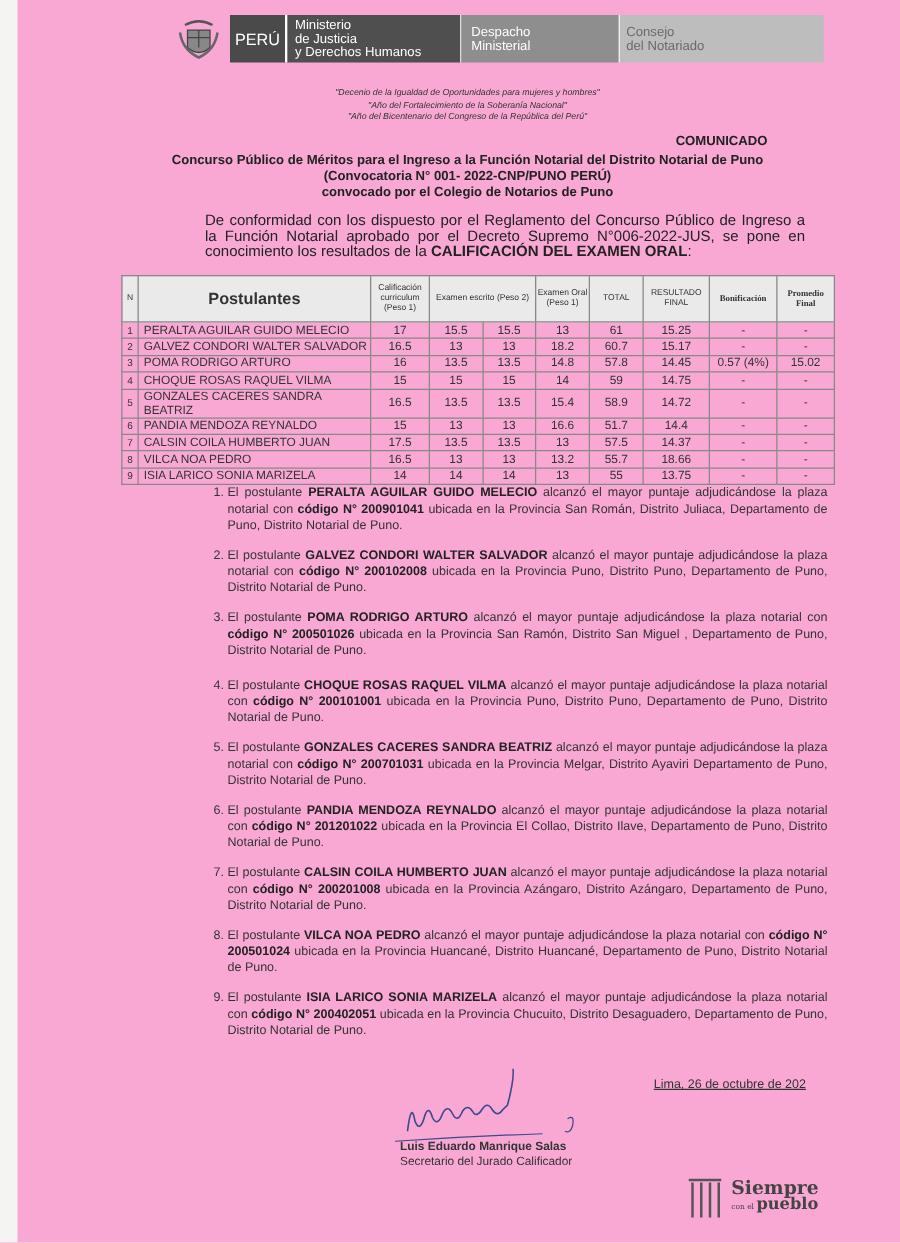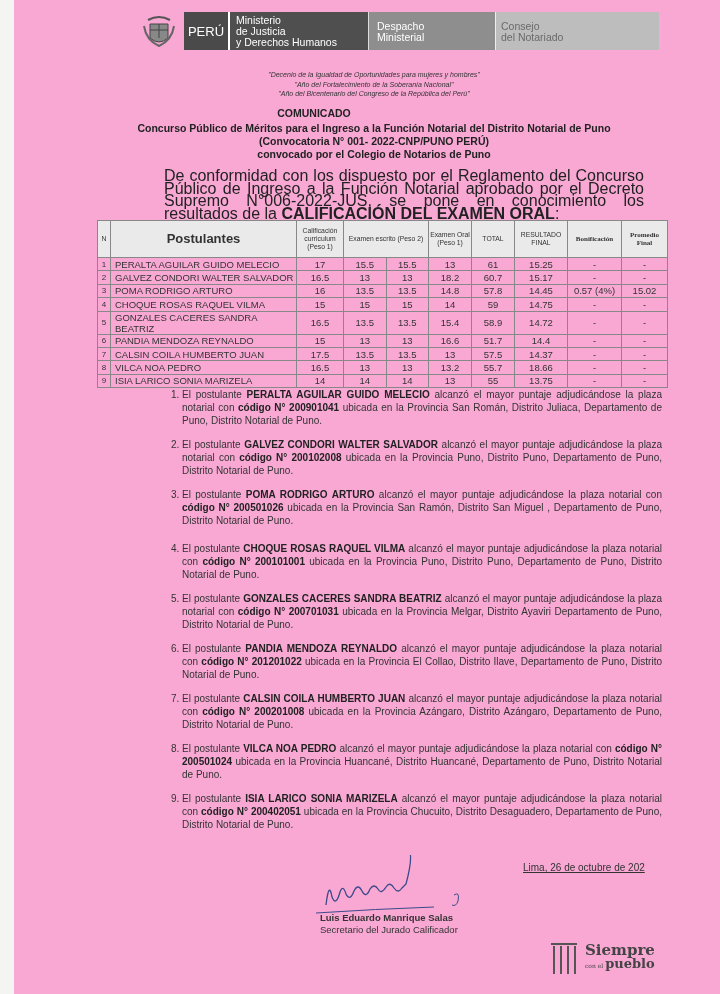--- a/index.html
+++ b/index.html
@@ -10,23 +10,23 @@
 
   
   .banner { position:absolute; left:126px; top:12px; height:38px; display:flex; }
   .coat { width:38px; height:38px; margin-right:6px; }
   .b-peru { background:#4a4a4a; color:#fff; width:44px; display:flex; align-items:center; justify-content:center; font-size:13px; border-right:2px solid #fff; }
   .b-min { background:#4f4f4f; color:#fff; width:138px; font-size:10.5px; line-height:11px; padding:3px 0 0 6px; box-sizing:border-box; }
   .b-desp { background:#8e8e8e; color:#fff; width:127px; font-size:10.5px; line-height:11px; padding:9px 0 0 8px; box-sizing:border-box; border-left:1px solid #ddd;}
   .b-cons { background:#bdbdbd; color:#6a6a6a; width:164px; font-size:10.5px; line-height:11px; padding:9px 0 0 5px; box-sizing:border-box; border-left:1px solid #eee;}
 
   .mottos { position:absolute; left:0; width:720px; top:70px; text-align:center; font-style:italic; font-size:7px; line-height:9.5px; color:#333; }
-  .comunicado { position:absolute; left:0; width:600px; top:107px; text-align:center; font-weight:bold; font-size:10.5px; }
+  .comunicado { position:absolute; left:0; width:600px; top:107px; text-align:right; font-weight:bold; font-size:10.5px; }
   .title { position:absolute; left:0; width:720px; top:122px; text-align:center; font-weight:bold; font-size:10.5px; line-height:13px; }
-  .intro { position:absolute; left:150px; width:480px; top:170px; font-size:16px; line-height:12.5px; text-align:justify; }
+  .intro { position:absolute; left:150px; width:480px; top:170px; font-size:12px; line-height:12.5px; text-align:justify; }
   .intro b { font-weight:bold; }
 
   
   table.res { position:absolute; left:83px; top:220px; border-collapse:collapse; font-size:9.5px; color:#333; }
   table.res th, table.res td { border:1px solid #888; padding:0; text-align:center; height:12.4px; }
   table.res th { background:#eaeaea; font-weight:normal; font-size:6.8px; line-height:8px; vertical-align:middle; }
   table.res th.big { font-size:13px; font-weight:bold; color:#333; }
   table.res th.serif { font-family:"Liberation Serif", serif; font-weight:bold; font-size:7px; }
   table.res td.name { text-align:left; padding-left:4px; }
   table.res td.n { font-size:8px; }

